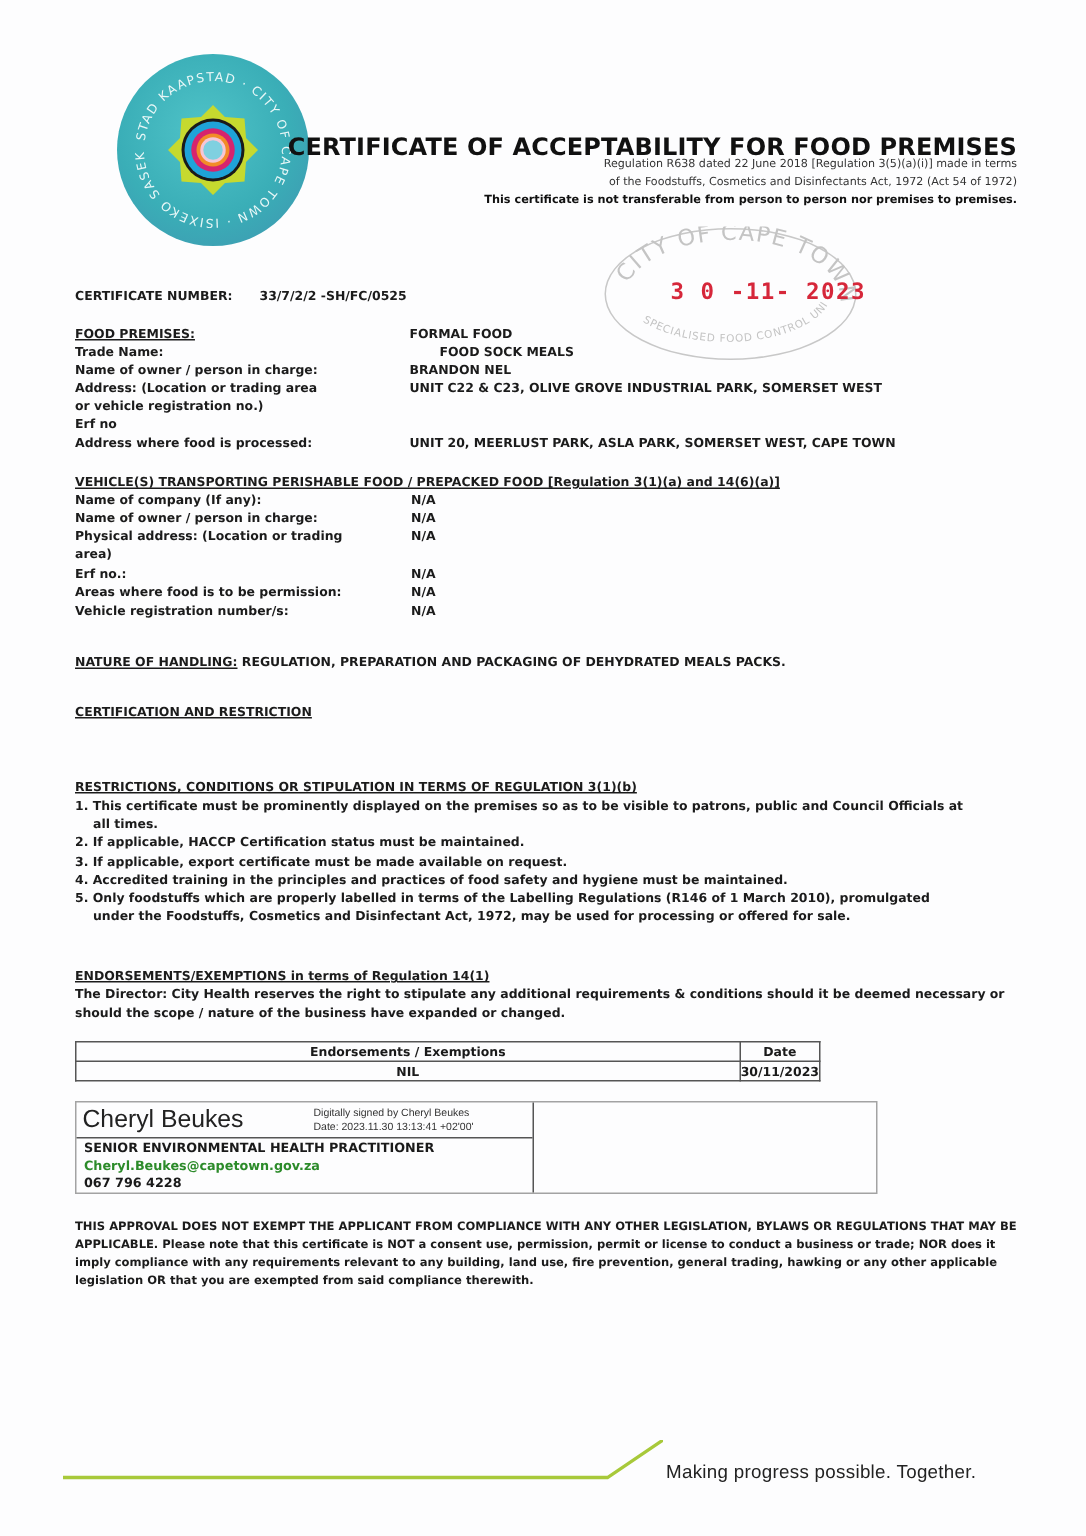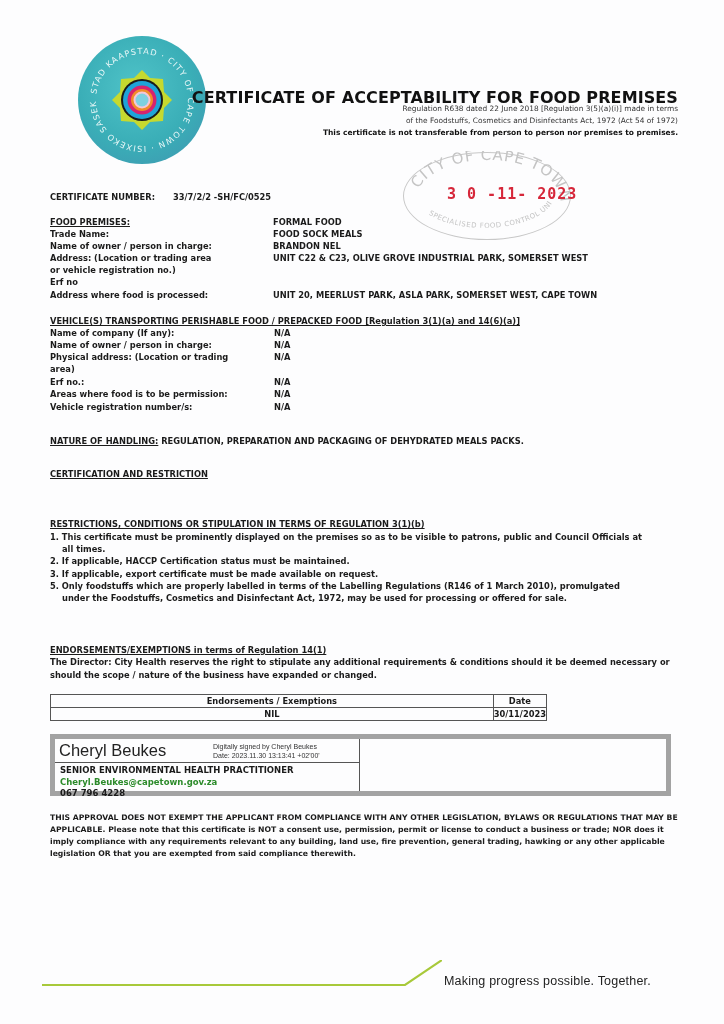--- a/index.html
+++ b/index.html
@@ -34,21 +34,21 @@
 
     .para { position: absolute; left: 50px; width: 630px; font-size: 8.3px; font-weight: bold; line-height: 12.5px; color: #1b1b1b; }
     .list { position: absolute; left: 50px; width: 600px; font-size: 8.3px; font-weight: bold; line-height: 12.2px; color: #1b1b1b; }
     .list .li { padding-left: 12px; text-indent: -12px; }
 
     
     .etable { position: absolute; left: 50px; top: 694px; width: 497px; border-collapse: collapse; font-size: 8.3px; font-weight: bold; }
     .etable td { border: 1px solid #555; text-align: center; height: 13px; padding: 0; line-height: 11px; }
 
     
-    .stable { position: absolute; left: 50px; top: 734px; width: 621px; height: 62px; border: 5px solid #a3a3a3; }
+    .stable { position: absolute; left: 50px; top: 734px; width: 535px; height: 62px; border: 1px solid #a3a3a3; }
     .scol { position: absolute; top: 0; height: 100%; }
     .scol.left { left: 0; width: 305px; border-right: 1px solid #555; }
     .scol.right { left: 305px; width: 314px; }
     .sig-top { position: absolute; left: 0; top: 0; width: 100%; height: 24px; border-bottom: 1px solid #555; }
     .sig-name { position: absolute; font-family: "Liberation Sans", sans-serif; color: #222; }
     .sig-meta { position: absolute; font-family: "Liberation Sans", sans-serif; color: #333; line-height: 9px; }
     .sig-info { position: absolute; left: 5px; top: 26px; font-size: 8.5px; font-weight: bold; line-height: 11.5px; }
 
     .disclaimer { position: absolute; left: 50px; top: 812px; width: 630px; font-size: 7.7px; font-weight: bold; line-height: 12px; color: #1b1b1b; }
 
@@ -102,21 +102,21 @@
   </div>
   <div class="abs stamp-date">3 0 -11- 2023</div>
 
   <div class="row lbl" style="top:192px;">CERTIFICATE NUMBER:</div>
   <div class="row green" style="left:173px; top:192px;">33/7/2/2 -SH/FC/0525</div>
 
   <div class="row lbl u" style="top:217px;">FOOD PREMISES:</div>
   <div class="row val" style="top:217px;">FORMAL FOOD</div>
 
   <div class="row lbl" style="top:229px;">Trade Name:</div>
-  <div class="row val" style="top:229px;">FOOD SOCK MEALS</div>
+  <div class="row val" style="top:229px;margin-left:20px;">FOOD SOCK MEALS</div>
 
   <div class="row lbl" style="top:241px;">Name of owner / person in charge:</div>
   <div class="row val" style="top:241px;">BRANDON NEL</div>
 
   <div class="row lbl" style="top:253px;">Address: (Location or trading area</div>
   <div class="row lbl" style="top:265px;">or vehicle registration no.)</div>
   <div class="row val" style="top:253px;">UNIT C22 &amp; C23, OLIVE GROVE INDUSTRIAL PARK, SOMERSET WEST</div>
 
   <div class="row lbl" style="top:277px;">Erf no</div>
 
@@ -148,20 +148,21 @@
     <span class="u">NATURE OF HANDLING:</span><span> REGULATION, PREPARATION AND PACKAGING OF DEHYDRATED MEALS PACKS.</span>
   </div>
 
   <div class="row lbl u" style="top:469px;">CERTIFICATION AND RESTRICTION</div>
 
   <div class="row lbl u" style="top:519px;">RESTRICTIONS, CONDITIONS OR STIPULATION IN TERMS OF REGULATION 3(1)(b)</div>
   <div class="list" style="top:531px;">
     <div class="li">1. This certificate must be prominently displayed on the premises so as to be visible to patrons, public and Council Officials at all times.</div>
     <div class="li">2. If applicable, HACCP Certification status must be maintained.</div>
     <div class="li">3. If applicable, export certificate must be made available on request.</div>
+    <div class="li">4. Accredited training in the principles and practices of food safety and hygiene must be maintained.</div>
     <div class="li">5. Only foodstuffs which are properly labelled in terms of the Labelling Regulations (R146 of 1 March 2010), promulgated under the Foodstuffs, Cosmetics and Disinfectant Act, 1972, may be used for processing or offered for sale.</div>
   </div>
 
   <div class="row lbl u" style="top:645px;">ENDORSEMENTS/EXEMPTIONS in terms of Regulation 14(1)</div>
   <div class="para" style="top:656px;">The Director: City Health reserves the right to stipulate any additional requirements &amp; conditions should it be deemed necessary or should the scope / nature of the business have expanded or changed.</div>
 
   <table class="etable">
     <tbody>
         <tr>
       <td style="width:494px;">Endorsements / Exemptions</td>

